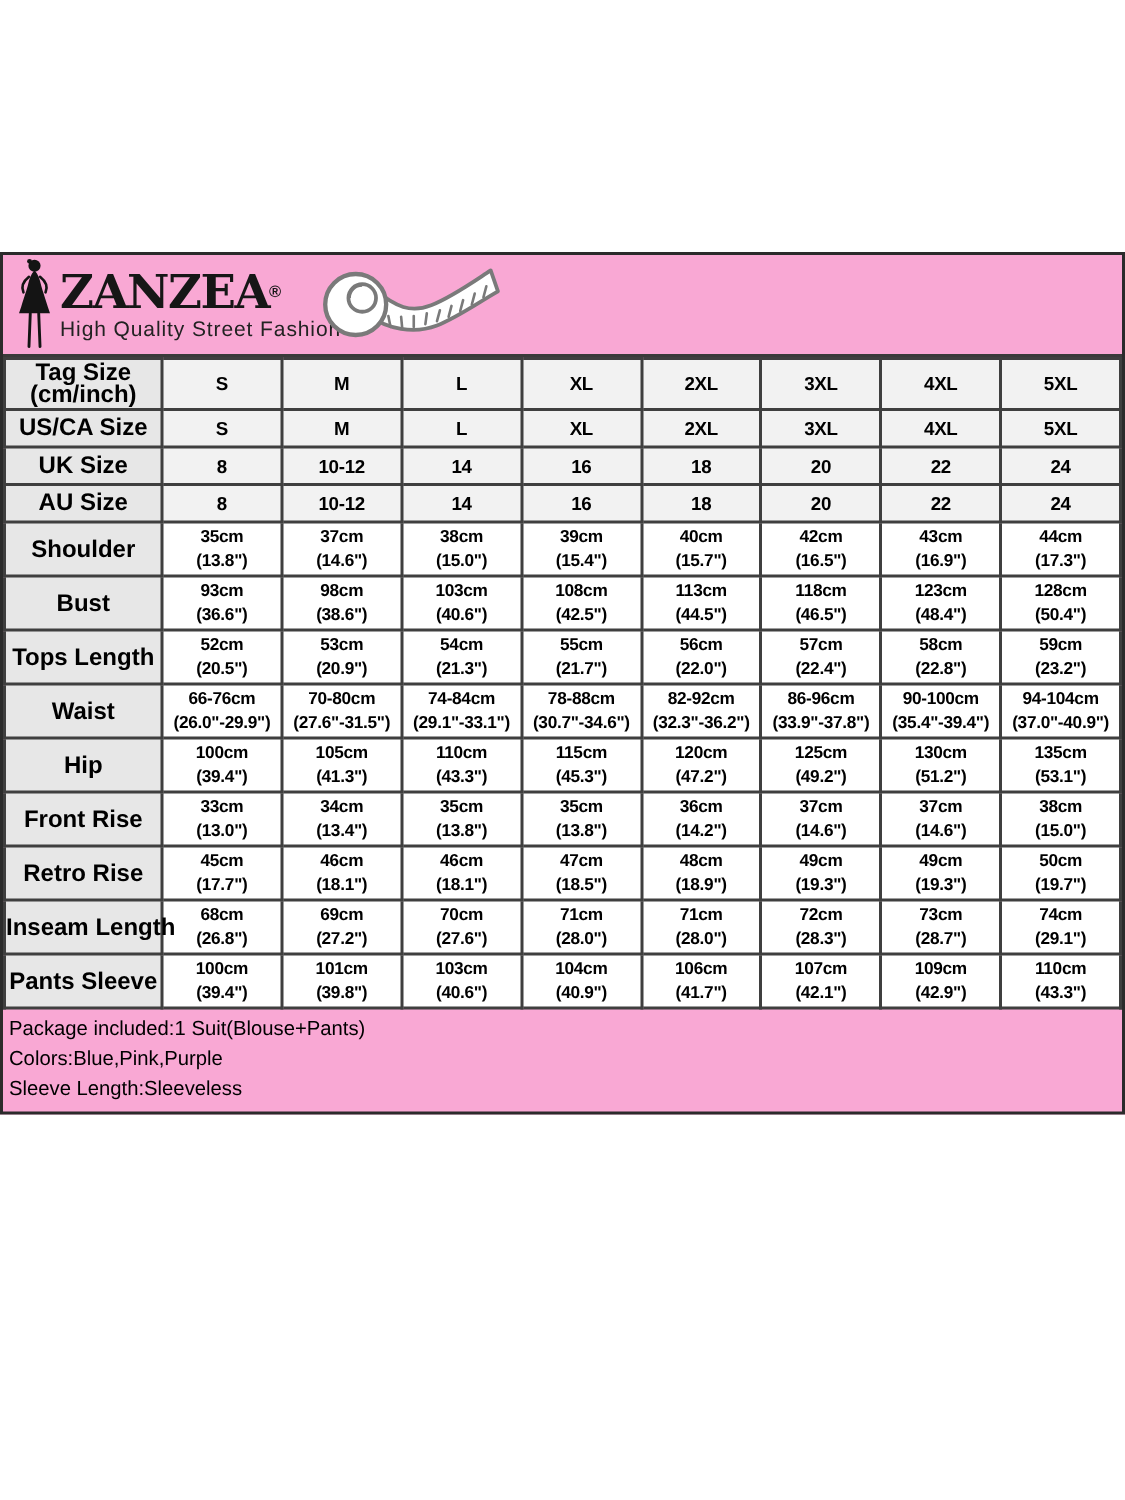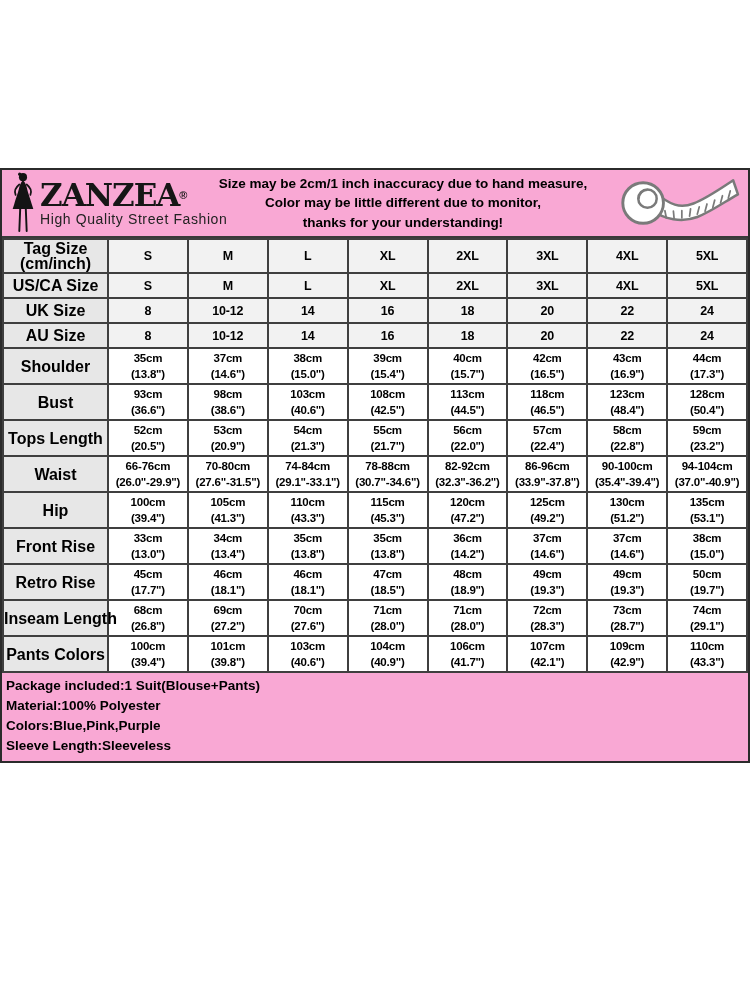--- a/index.html
+++ b/index.html
@@ -26,21 +26,21 @@
   th, td { border:2px solid #3f3f3f; text-align:center; vertical-align:middle; padding:1px 0; }
   th { background:#e7e7e7; font-size:16px; font-weight:bold; }
   td { background:#ffffff; font-size:11.5px; font-weight:bold; letter-spacing:-0.2px; }
   td.shaded { background:#f2f2f2; font-size:12.5px; }
   tr.compact td { height:25px; }
   .cell-line { line-height:16px; white-space:nowrap; }
   th .cell-line { line-height:15px; }
 
   
   .footer { padding:3px 5px 5px 4px; }
-  .detail-line { font-size:13.5px; font-weight:bold; line-height:20px; white-space:nowrap; }
+  .detail-line { font-size:13.5px; font-weight:normal; line-height:20px; white-space:nowrap; }
 </style>
 </head>
 <body>
 
 <div class="canvas">
   <div class="sheet">
 
     <div class="header">
       <div class="brand">
         <svg class="figure-svg" viewBox="0 0 34 84">
@@ -53,25 +53,20 @@
           <path d="M20.8,50 L22,80" stroke="#141414" stroke-width="2.6" stroke-linecap="round"></path>
         </svg>
         <div class="brand-text">
           <div class="brand-name-row">
             <span>ZANZEA</span><sup>®</sup>
           </div>
           <div class="tagline">High Quality Street Fashion</div>
         </div>
       </div>
 
-      <div class="notice">
-        <div>Size may be 2cm/1 inch inaccuracy due to hand measure,</div>
-        <div>Color may be little different due to monitor,</div>
-        <div>thanks for your understanding!</div>
-      </div>
 
       <div class="tape-wrap">
         <svg class="tape-svg" viewBox="0 0 130 62">
           <path d="M42,20 C58,33 68,37 82,31.5 C96,26 110,16 123,7.5 L128,22 C114,30 100,40 86,45.5 C70,51.5 52,48 38,38 Z" fill="#ffffff" stroke="#7a7a7a" stroke-width="2.6" stroke-linejoin="round"></path>
           <circle cx="30" cy="31" r="21" fill="#ffffff" stroke="#7a7a7a" stroke-width="3"></circle>
           <circle cx="34.5" cy="26.5" r="9.5" fill="#ffffff" stroke="#7a7a7a" stroke-width="2.6"></circle>
           <path d="M25.5,26.5 C25.5,21.5 29.5,17.5 34.5,17.5" fill="none" stroke="#7a7a7a" stroke-width="2.4"></path>
           <g stroke="#7a7a7a" stroke-width="1.8" stroke-linecap="round">
             <path d="M54,46.5 L52.5,39"></path>
             <path d="M62,47 L61.3,39.5"></path>
@@ -508,21 +503,21 @@
               <div class="cell-line">73cm</div>
               <div class="cell-line">(28.7")</div>
             </td>
             <td>
               <div class="cell-line">74cm</div>
               <div class="cell-line">(29.1")</div>
             </td>
           </tr>
           <tr>
             <th>
-              <div class="cell-line">Pants Colors</div>
+              <div class="cell-line">Pants Sleeve</div>
             </th>
             <td>
               <div class="cell-line">100cm</div>
               <div class="cell-line">(39.4")</div>
             </td>
             <td>
               <div class="cell-line">101cm</div>
               <div class="cell-line">(39.8")</div>
             </td>
             <td>
@@ -548,19 +543,18 @@
             <td>
               <div class="cell-line">110cm</div>
               <div class="cell-line">(43.3")</div>
             </td>
           </tr>
         </tbody>
     </table>
 
     <div class="footer">
       <div class="detail-line">Package included:1 Suit(Blouse+Pants)</div>
-      <div class="detail-line">Material:100% Polyester</div>
       <div class="detail-line">Colors:Blue,Pink,Purple</div>
       <div class="detail-line">Sleeve Length:Sleeveless</div>
     </div>
 
   </div>
 </div>
 
 </body></html>

